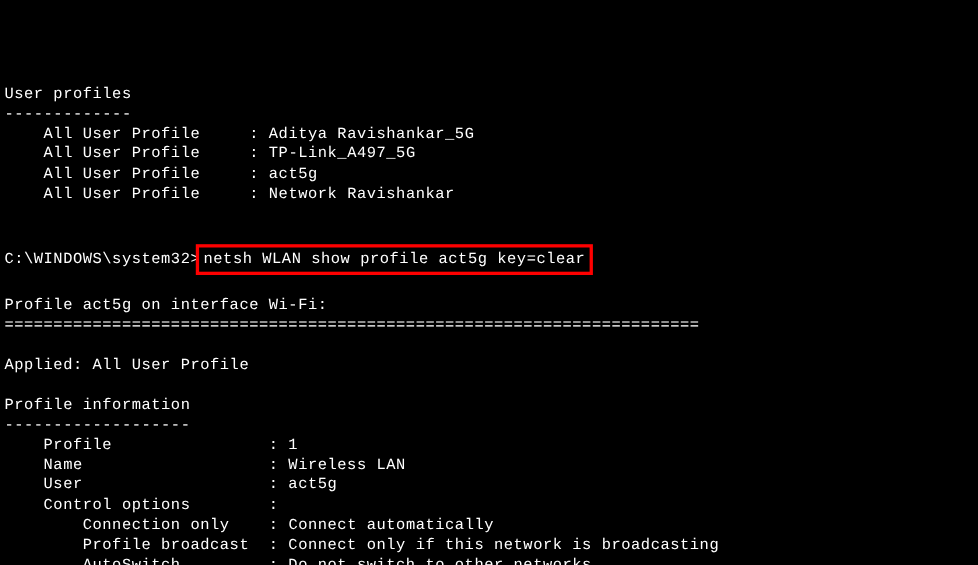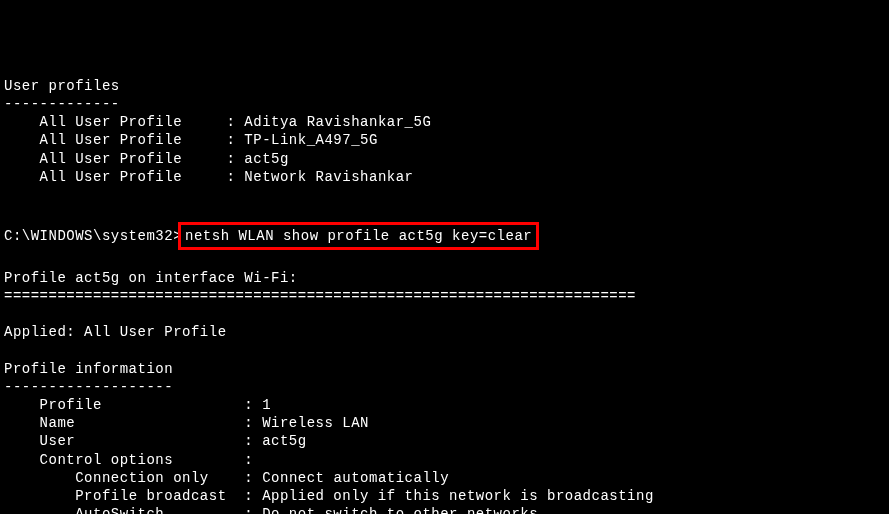--- a/index.html
+++ b/index.html
@@ -50,18 +50,18 @@
 
 <span>Applied: All User Profile</span>
 
 <span>Profile information</span>
 <span>-------------------</span>
     <span>Profile</span>                : <span>1</span>
     <span>Name</span>                   : <span>Wireless LAN</span>
     <span>User</span>                   : <span>act5g</span>
     <span>Control options</span>        :
         <span>Connection only</span>    : <span>Connect automatically</span>
-        <span>Profile broadcast</span>  : <span>Applied only if this network is broadcasting</span>
+        <span>Profile broadcast</span>  : <span>Connect only if this network is broadcasting</span>
         <span>AutoSwitch</span>         : <span>Do not switch to other networks</span>
           : </div>
 
 
 
 
 </body></html>

